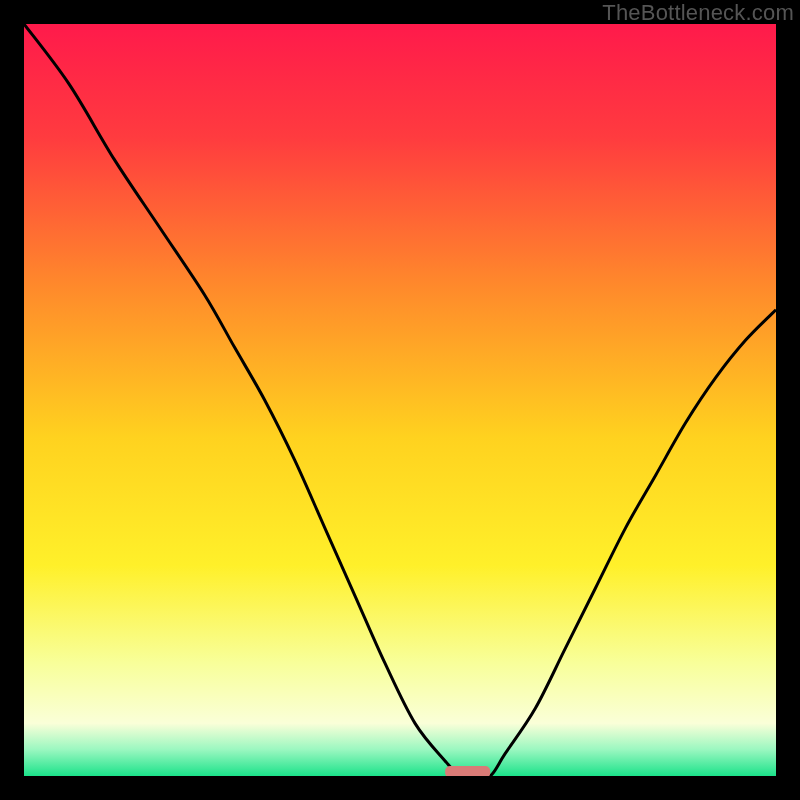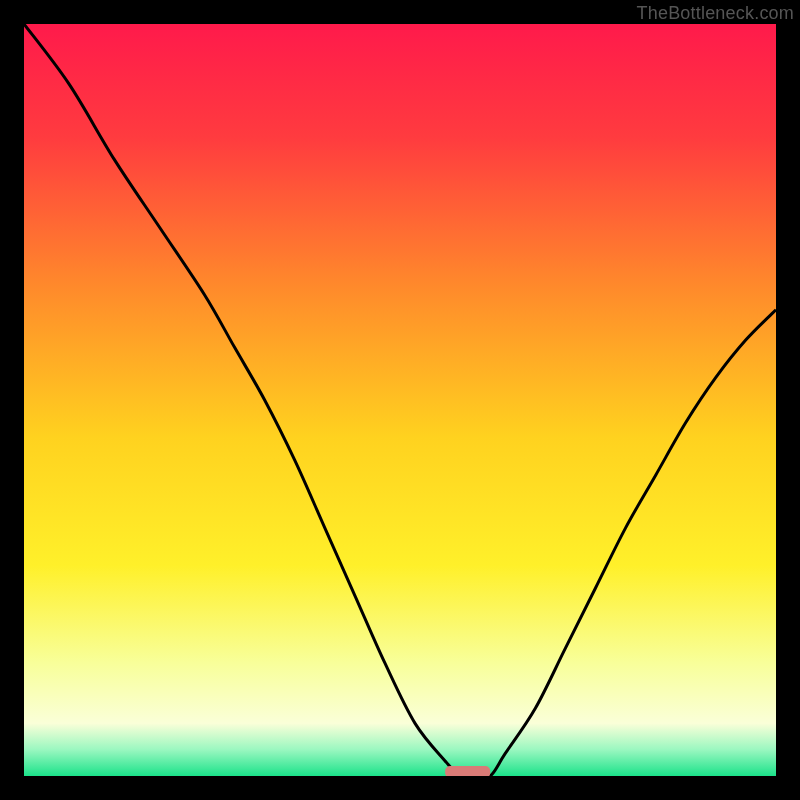--- a/index.html
+++ b/index.html
@@ -24,21 +24,21 @@
     top: 24px;
     width: 752px;
     height: 752px;
     overflow: hidden;
   }
   .attribution {
     position: absolute;
     top: 2px;
     right: 6px;
     font-family: Arial, Helvetica, sans-serif;
-    font-size: 18px;
+    font-size: 22px;
     line-height: 22px;
     color: #555;
     letter-spacing: 0.2px;
     user-select: none;
   }
   svg {
     display: block;
   }
 </style>
 </head>

